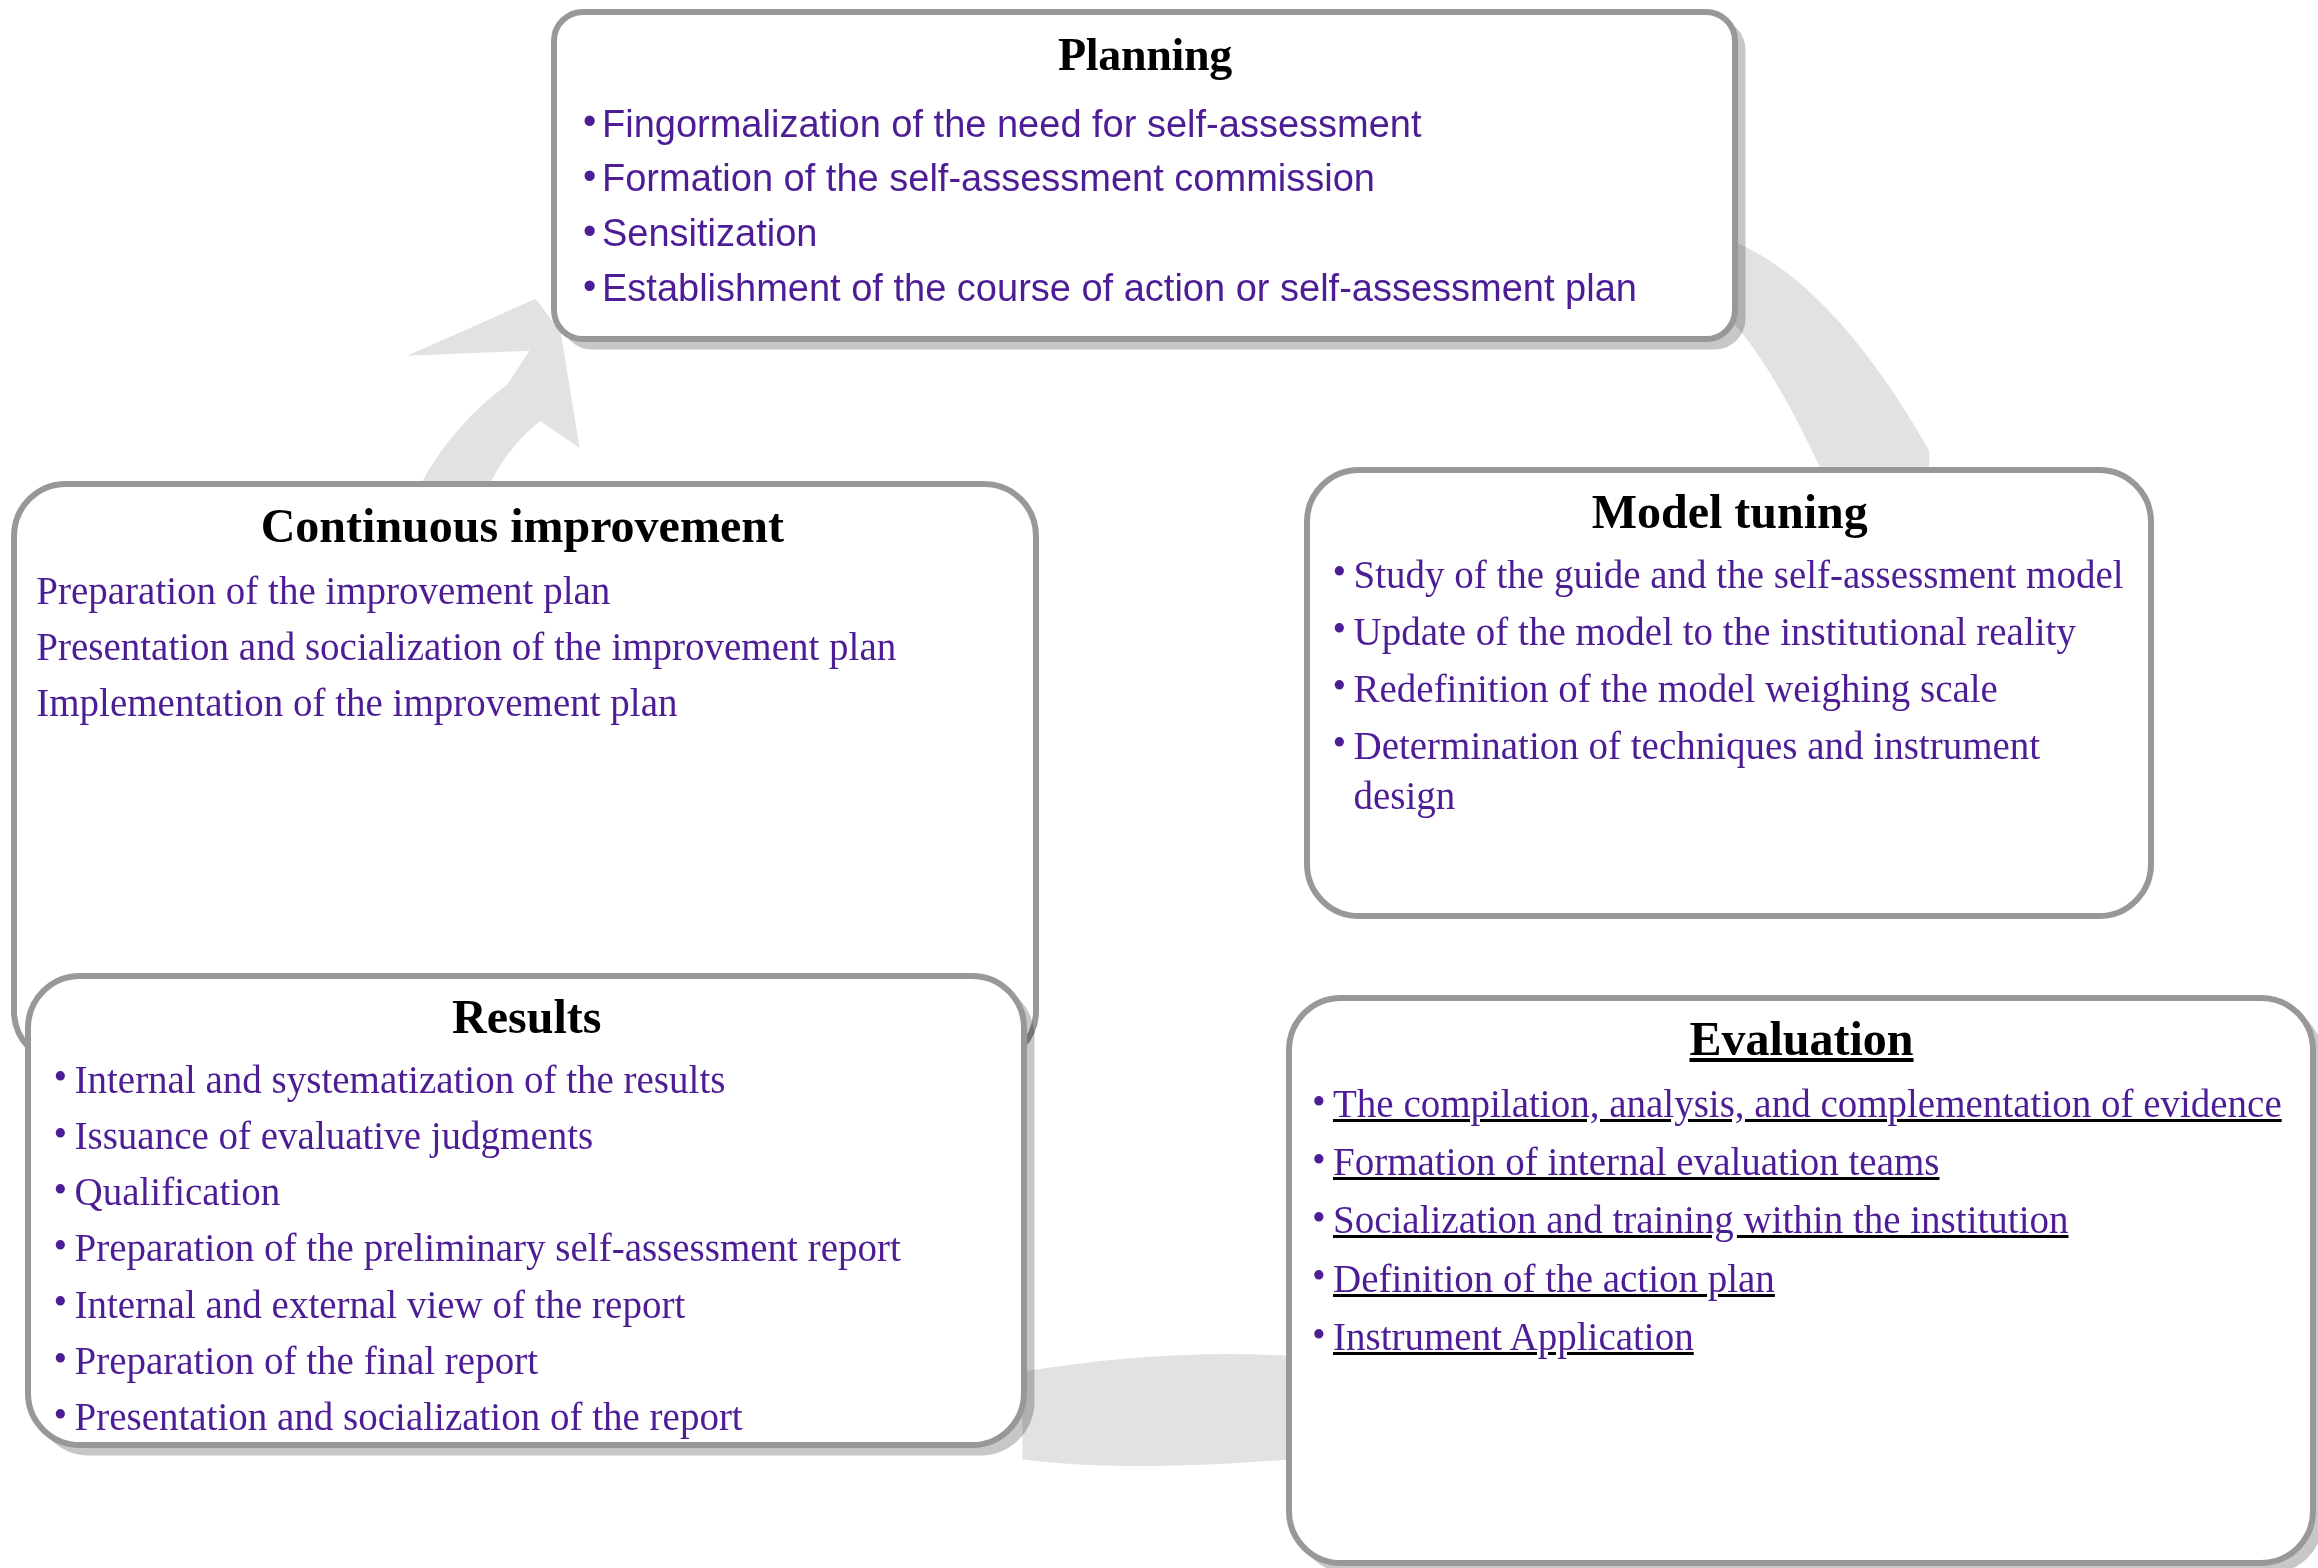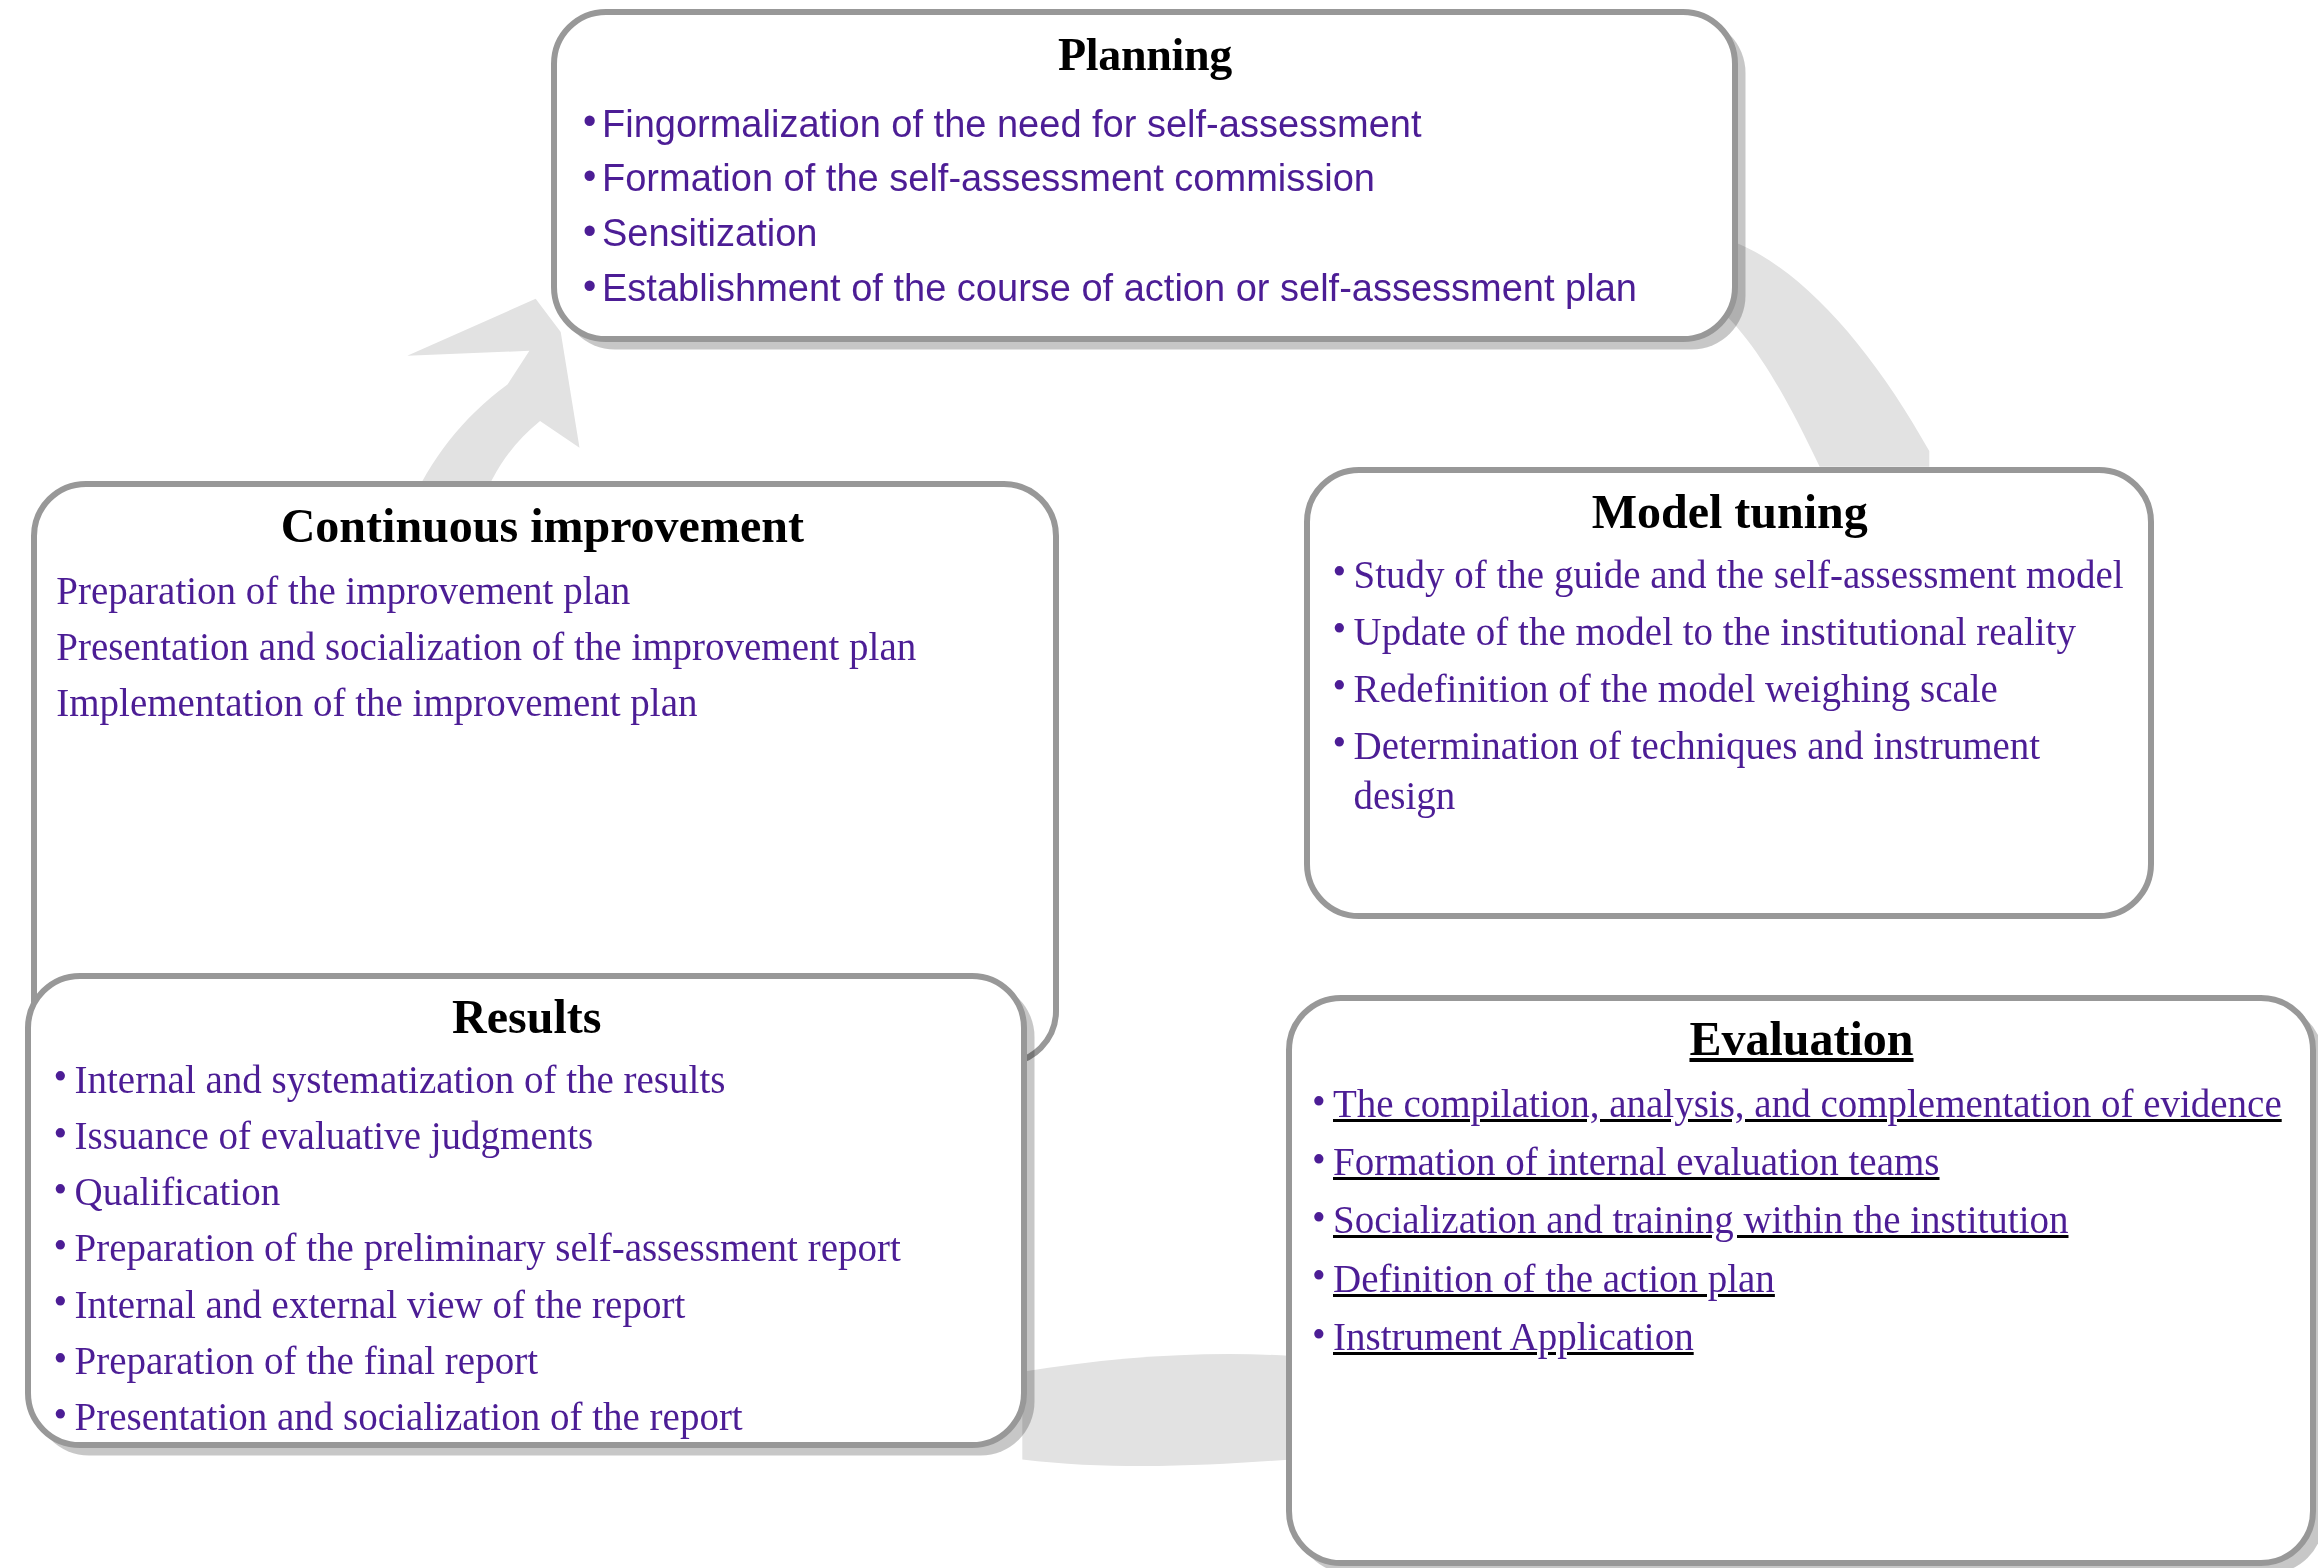--- a/index.html
+++ b/index.html
@@ -66,20 +66,21 @@
   }
 
   
   #box-planning {
     left: 551px;
     top: 9.4px;
     width: 1187px;
     height: 333px;
     font-family: "Liberation Sans Narrow", "Liberation Sans", sans-serif;
     font-stretch: condensed;
+    border-radius: 32px;
   }
   #box-planning .inner {
     padding: 16.3px 25px 0 26px;
   }
   #box-planning .box-title {
     font-family: "Liberation Serif", serif;
     font-size: 46px;
     margin: 0 0 19px 0;
     letter-spacing: -0.3px;
   }
@@ -88,21 +89,20 @@
     line-height: 1.44;
   }
   #box-planning .items li { padding-left: 19px; }
 
   
   #box-improvement {
     left: 11.3px;
     top: 481px;
     width: 1028px;
     height: 585px;
-    margin-left: 20px;
   }
   #box-improvement .inner {
     padding: 15px 25px 0 19px;
   }
   #box-improvement .box-title {
     font-size: 48px;
     margin: 0 0 16.3px 0;
   }
   #box-improvement .items {
     font-size: 39px;

